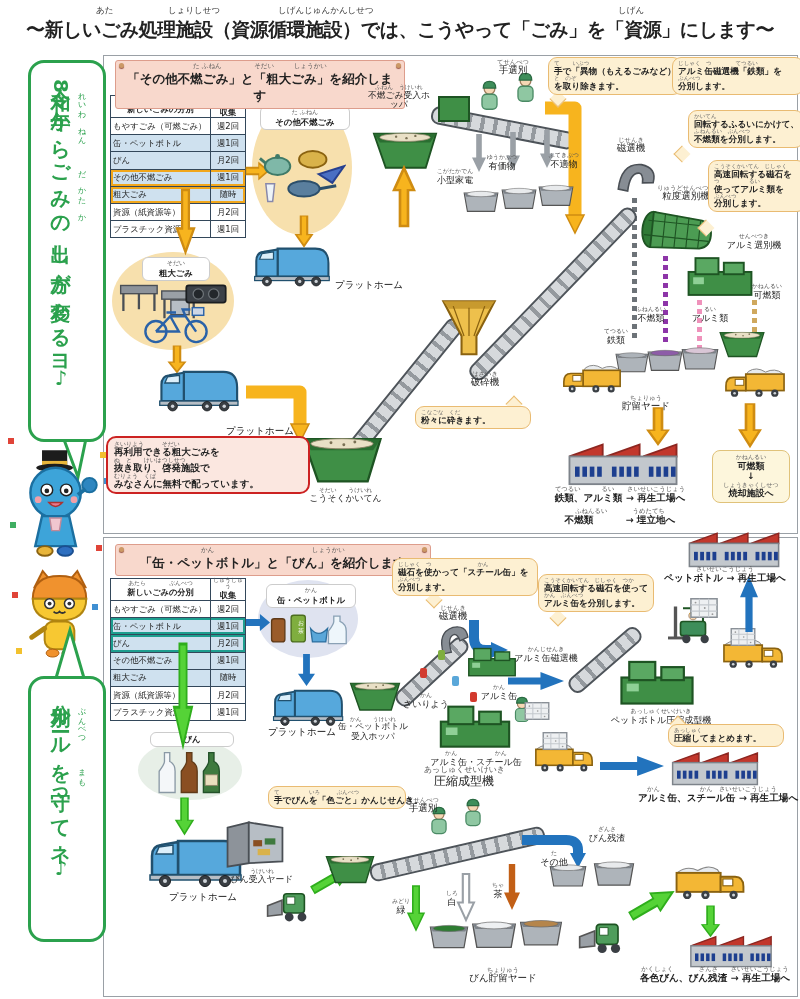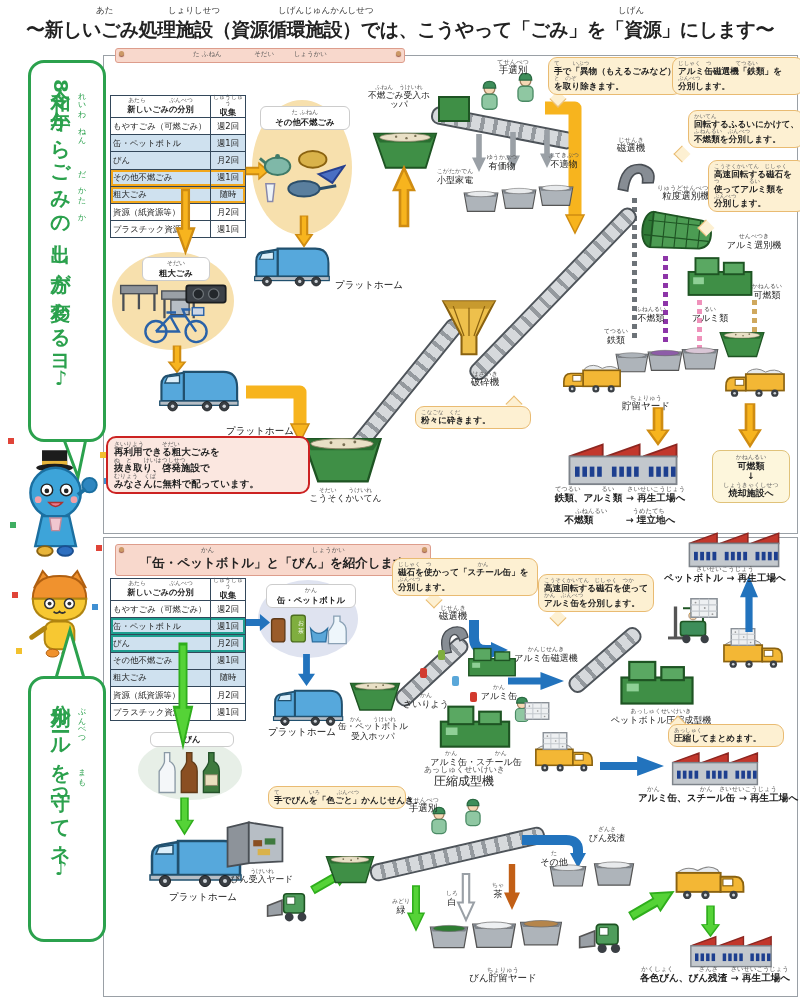--- a/index.html
+++ b/index.html
@@ -323,22 +323,23 @@
       <path d="M4 50 L32 50 L18 2 Z" fill="#fff" stroke="#2ba14d" stroke-width="3"></path>
     </svg>
   </div>
 <div class="gbub" style="left:28px;top:676px;width:68px;height:240px">
   <span class="vmain">分別ルールを守ってネ♪</span>
   <span class="vfuri">ぶんべつ　　　まも</span>
 </div>
 
 <div class="frame" style="left:103px;top:55px;width:693px;height:477px"></div>
 
-<div class="pinkhd" style="left:115px;top:48px;width:272px">
+<div class="pinkhd" style="left:115px;top:60px;width:272px">
   <span class="f">た ふねん　　　　　そだい　　　しょうかい</span>
+  <span class="t">「その他不燃ごみ」と「粗大ごみ」を紹介します</span>
 </div>
 
 <div class="tbl" style="left:110px;top:95px">
   <div class="trh">
     <div class="tc1">
         <span class="fu">あたら　　　　ぶんべつ</span>
         <b>新しいごみの分別</b>
       </div>
     <div class="tc2">
         <span class="fu">しゅうしゅう</span>

